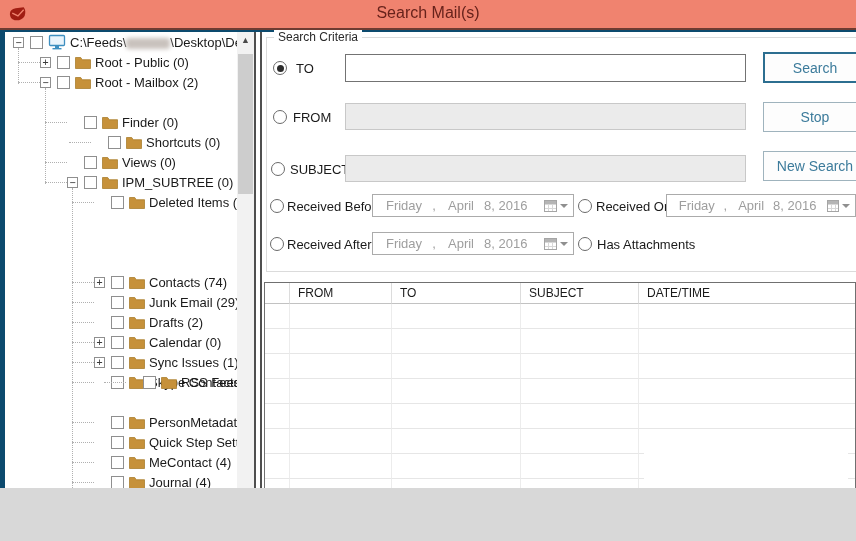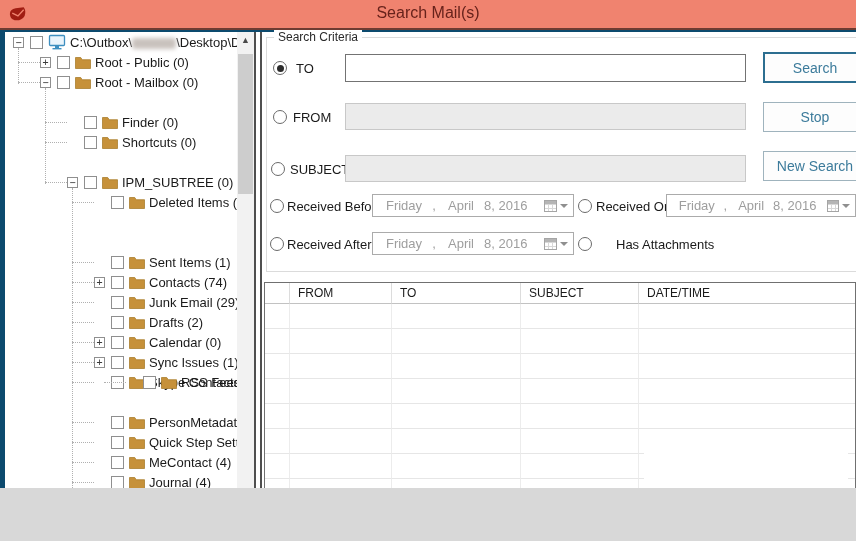--- a/index.html
+++ b/index.html
@@ -93,21 +93,21 @@
           <span style="flex: 0 0 auto; width: 8px;"></span>
           <span class="expand">−</span>
           <span class="cb"></span>
           <span class="ticon">
             <svg width="18" height="16" viewBox="0 0 18 16">
               <rect x="1.5" y="1.5" width="15" height="10" rx="1" fill="#EAF4FB" stroke="#3E8FC0" stroke-width="1.3"></rect>
               <rect x="7" y="12" width="4" height="2" fill="#3E8FC0"></rect>
               <rect x="4.5" y="14" width="9" height="1.4" fill="#3E8FC0"></rect>
             </svg>
           </span>
-          <span class="tlabel"><span>C:\Outbox\</span><span class="redacted"></span><span>\Desktop\De</span></span>
+          <span class="tlabel"><span>C:\Feeds\</span><span class="redacted"></span><span>\Desktop\De</span></span>
         </div>
         <div class="trow" style="top: 20px;">
           <span style="flex: 0 0 auto; width: 13px;"></span>
           <span class="stub"></span>
           <span class="expand">+</span>
           <span class="cb"></span>
           <span class="ticon">
             <svg width="16" height="13" viewBox="0 0 16 13">
               <path d="M0.5 1.5 h5.2 l1.6 2.2 H15.5 V12.5 H0.5 Z" fill="#C6913A" stroke="#A3751F" stroke-width="0.7"></path>
             </svg>
@@ -117,45 +117,57 @@
         <div class="trow" style="top: 40px;">
           <span style="flex: 0 0 auto; width: 13px;"></span>
           <span class="stub"></span>
           <span class="expand">−</span>
           <span class="cb"></span>
           <span class="ticon">
             <svg width="16" height="13" viewBox="0 0 16 13">
               <path d="M0.5 1.5 h5.2 l1.6 2.2 H15.5 V12.5 H0.5 Z" fill="#C6913A" stroke="#A3751F" stroke-width="0.7"></path>
             </svg>
           </span>
-          <span class="tlabel">Root - Mailbox (0)</span>
+          <span class="tlabel">Root - Mailbox (2)</span>
         </div>
         <div class="trow" style="top: 80px;">
           <span style="flex: 0 0 auto; width: 40px;"></span>
           <span class="stub"></span>
           <span class="exp-spacer"></span>
           <span class="cb"></span>
           <span class="ticon">
             <svg width="16" height="13" viewBox="0 0 16 13">
               <path d="M0.5 1.5 h5.2 l1.6 2.2 H15.5 V12.5 H0.5 Z" fill="#C6913A" stroke="#A3751F" stroke-width="0.7"></path>
             </svg>
           </span>
           <span class="tlabel">Finder (0)</span>
         </div>
-        <div class="trow" style="top: 100px;">
+        <div class="trow" style="top: 100px; padding-left: 24px;">
           <span style="flex: 0 0 auto; width: 40px;"></span>
           <span class="stub"></span>
           <span class="exp-spacer"></span>
           <span class="cb"></span>
           <span class="ticon">
             <svg width="16" height="13" viewBox="0 0 16 13">
               <path d="M0.5 1.5 h5.2 l1.6 2.2 H15.5 V12.5 H0.5 Z" fill="#C6913A" stroke="#A3751F" stroke-width="0.7"></path>
             </svg>
           </span>
           <span class="tlabel">Shortcuts (0)</span>
+        </div>
+        <div class="trow" style="top: 120px;">
+          <span style="flex: 0 0 auto; width: 40px;"></span>
+          <span class="stub"></span>
+          <span class="exp-spacer"></span>
+          <span class="cb"></span>
+          <span class="ticon">
+            <svg width="16" height="13" viewBox="0 0 16 13">
+              <path d="M0.5 1.5 h5.2 l1.6 2.2 H15.5 V12.5 H0.5 Z" fill="#C6913A" stroke="#A3751F" stroke-width="0.7"></path>
+            </svg>
+          </span>
+          <span class="tlabel">Views (0)</span>
         </div>
         <div class="trow" style="top: 140px;">
           <span style="flex: 0 0 auto; width: 40px;"></span>
           <span class="stub"></span>
           <span class="expand">−</span>
           <span class="cb"></span>
           <span class="ticon">
             <svg width="16" height="13" viewBox="0 0 16 13">
               <path d="M0.5 1.5 h5.2 l1.6 2.2 H15.5 V12.5 H0.5 Z" fill="#C6913A" stroke="#A3751F" stroke-width="0.7"></path>
             </svg>
@@ -166,32 +178,20 @@
           <span style="flex: 0 0 auto; width: 67px;"></span>
           <span class="stub"></span>
           <span class="exp-spacer"></span>
           <span class="cb"></span>
           <span class="ticon">
             <svg width="16" height="13" viewBox="0 0 16 13">
               <path d="M0.5 1.5 h5.2 l1.6 2.2 H15.5 V12.5 H0.5 Z" fill="#C6913A" stroke="#A3751F" stroke-width="0.7"></path>
             </svg>
           </span>
           <span class="tlabel">Deleted Items (4)</span>
-        </div>
-        <div class="trow" style="top: 220px;">
-          <span style="flex: 0 0 auto; width: 67px;"></span>
-          <span class="stub"></span>
-          <span class="exp-spacer"></span>
-          <span class="cb"></span>
-          <span class="ticon">
-            <svg width="16" height="13" viewBox="0 0 16 13">
-              <path d="M0.5 1.5 h5.2 l1.6 2.2 H15.5 V12.5 H0.5 Z" fill="#C6913A" stroke="#A3751F" stroke-width="0.7"></path>
-            </svg>
-          </span>
-          <span class="tlabel">Sent Items (1)</span>
         </div>
         <div class="trow" style="top: 240px;">
           <span style="flex: 0 0 auto; width: 67px;"></span>
           <span class="stub"></span>
           <span class="expand">+</span>
           <span class="cb"></span>
           <span class="ticon">
             <svg width="16" height="13" viewBox="0 0 16 13">
               <path d="M0.5 1.5 h5.2 l1.6 2.2 H15.5 V12.5 H0.5 Z" fill="#C6913A" stroke="#A3751F" stroke-width="0.7"></path>
             </svg>
@@ -404,21 +404,21 @@
       <span class="dp-day">Friday</span>
       <span class="dp-com">,</span>
       <span class="dp-mon">April</span>
       <span class="dp-rest">8, 2016</span>
       <span class="dp-fill"></span>
       <span class="dp-cal"></span>
       <span class="dp-arrow"></span>
     </div>
 
     <div class="radio" style="left:316px;top:205px;"></div>
-    <div class="rlabel" style="left:354px;top:205px;">Has Attachments</div>
+    <div class="rlabel" style="left:335px;top:205px;">Has Attachments</div>
 
     <button class="btn primary" style="top:20px;">Search</button>
     <button class="btn" style="top:70px;">Stop</button>
     <button class="btn" style="top:119px;">New Search</button>
 
     <div class="grid" id="results-grid">
         <div class="hcell"></div>
         <div class="hcell">FROM</div>
         <div class="hcell">TO</div>
         <div class="hcell">SUBJECT</div>

